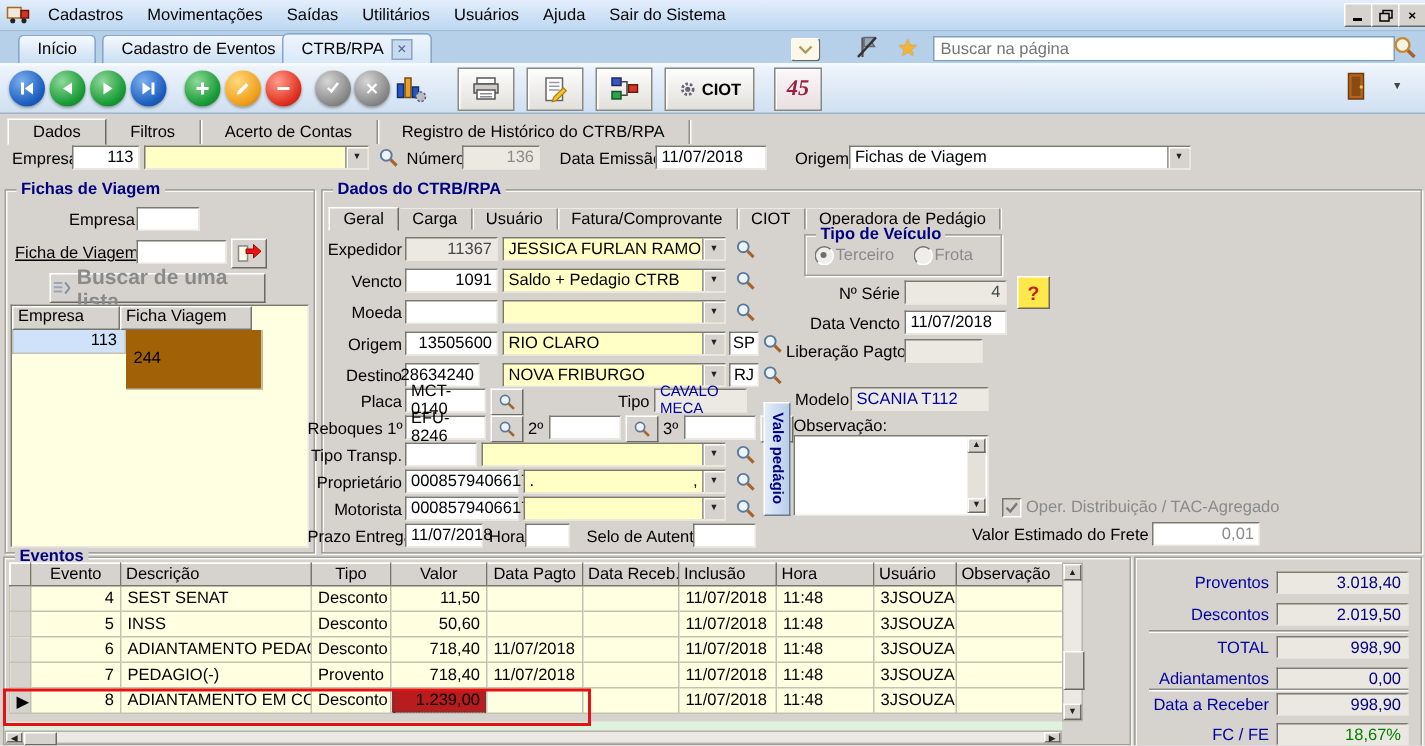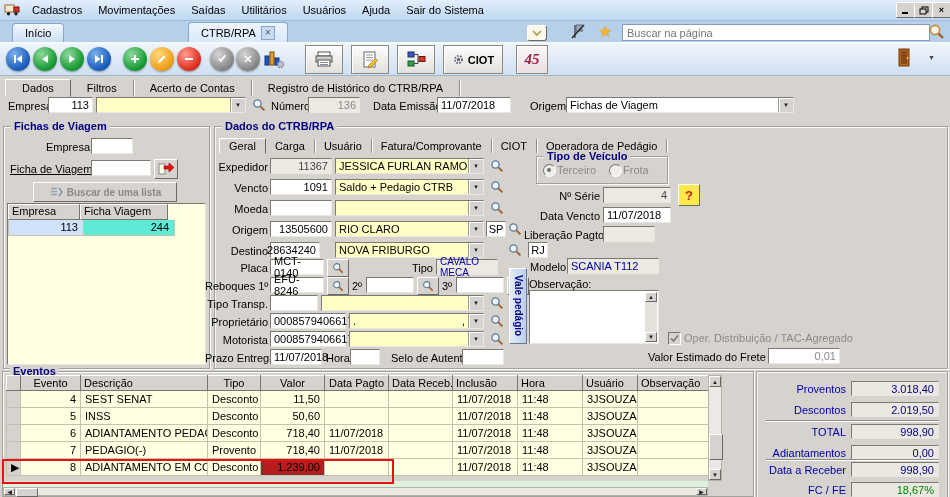--- a/index.html
+++ b/index.html
@@ -123,20 +123,23 @@
           <rect x="1" y="3" width="6" height="5" fill="#d6d3ce" stroke="#000"></rect>
         </svg>
       </span>
     <span class="abs winbtn raised" style="left:932px;top:2px;">×</span>
   </div>
 
   <div class="abs tabstrip">
     <div class="toptab" style="left:12px;">
       <span>Início</span>
       </div>
+    <div class="toptab" style="left:68px;">
+      <span>Cadastro de Eventos</span>
+      </div>
     <div class="toptab active" style="left:188px;">
       <span>CTRB/RPA</span>
       <span style="width:12px;height:12px;background:#c9daf0;border:1px solid #8aa6c8;display:flex;align-items:center;justify-content:center;font-size:8px;color:#4c6485;">✕</span>
     </div>
     <span class="abs raised" style="left:527px;top:4px;width:18px;height:14px;border-radius:3px;background:#fbf8ea;display:flex;align-items:center;justify-content:center;">
       <svg width="10" height="7" viewBox="0 0 10 7">
           <path d="M1 1l4 4 4-4" fill="none" stroke="#b09a5a" stroke-width="1.6"></path>
         </svg>
       </span>
     <span class="abs" style="left:570px;top:2px;">
@@ -295,30 +298,30 @@
     <svg width="17" height="14" viewBox="0 0 17 14">
         <rect x="1" y="2" width="6" height="10" fill="#fffde8" stroke="#888"></rect>
         <path d="M6 5v2h5v3l5-4.5L11 1v3H6z" fill="#e11" stroke="#800" stroke-width=".6"></path>
       </svg>
     </span>
   <div class="abs raised" style="left:33px;top:182px;width:142px;height:18px;display:flex;align-items:center;justify-content:center;gap:4px;">
     <svg width="14" height="12" viewBox="0 0 14 12">
         <path d="M2 2.5h6M2 5.5h6M2 8.5h6" stroke="#97a5b8" stroke-width="1.4"></path>
         <path d="M10 2l3 4-3 4" fill="none" stroke="#8090a5" stroke-width="1.4"></path>
       </svg>
-    <b class="graytxt" style="font-size:10px;text-align:right;">Buscar de uma lista</b>
+    <b class="graytxt" style="font-size:14px;">Buscar de uma lista</b>
     </div>
   <div class="abs" style="left:7px;top:203px;width:197px;height:160px;background:#ffffe1;border:1px solid;border-color:#7a7a72 #e9e7e0 #e9e7e0 #7a7a72;">
     <div style="display:flex;">
       <div style="width:64px;height:14px;background:#d6d3ce;border:1px solid;border-color:#fff #76766e #76766e #fff;padding:0 3px;font-size:11px;">Empresa</div>
       <div style="width:80px;height:14px;background:#d6d3ce;border:1px solid;border-color:#fff #76766e #76766e #fff;padding:0 3px;font-size:11px;">Ficha Viagem</div>
     </div>
     <div style="display:flex;">
       <div style="width:64px;height:15px;background:#cfe2fa;border:1px solid #c3c3b2;border-top:none;padding:0 5px;text-align:right;font-size:11px;line-height:15px;">113</div>
-      <div style="width:80px;height:15px;background:#5eead4;border:1px solid #c3c3b2;border-top:none;border-left:none;padding:0 5px;text-align:right;font-size:11px;line-height:15px;">244</div>
+      <div style="width:80px;height:15px;background:#a16207;border:1px solid #c3c3b2;border-top:none;border-left:none;padding:12px 5px;text-align:left;font-size:11px;line-height:15px;">244</div>
     </div>
   </div>
 
   <div class="abs groupbox" style="left:214px;top:126px;width:732px;height:241px;">
     <span class="gb-title">Dados do CTRB/RPA</span>
   </div>
   <div class="abs subtabs" style="left:219px;top:137px;height:16px;text-align:right;">
     <span class="ctab active">Geral</span>
     <span class="ctab">Carga</span>
     <span class="ctab">Usuário</span>
@@ -379,21 +382,21 @@
         <line x1="8.4" y1="8.4" x2="12.4" y2="12.4" stroke="#a5622a" stroke-width="2"></line>
       </svg>
     </span>
 
   <span class="abs lbl" style="left:205px;top:245px;width:63px;text-align:right;">Destino</span>
   <div class="abs inp right" style="left:270px;top:242px;width:50px;">28634240</div>
   <div class="abs inp inp-y combo" style="left:335px;top:242px;width:149px;">
     <span class="val">NOVA FRIBURGO</span>
       <span class="cbtn">▼</span>
     </div>
-  <div class="abs inp" style="left:486px;top:242px;width:20px;justify-content:center;margin-left:42px;">RJ</div>
+  <div class="abs inp" style="left:486px;top:242px;width:20px;justify-content:center;">RJ</div>
   <span class="abs magbtn" style="left:508px;top:243px;">
     <svg width="14" height="14" viewBox="0 0 14 14">
         <circle cx="5.5" cy="5.5" r="3.6" fill="#eef3fa" stroke="#5a7a9c" stroke-width="1.3"></circle>
         <line x1="8.4" y1="8.4" x2="12.4" y2="12.4" stroke="#a5622a" stroke-width="2"></line>
       </svg>
     </span>
 
   <span class="abs lbl" style="left:205px;top:262px;width:63px;text-align:right;">Placa</span>
   <div class="abs inp" style="left:270px;top:259px;width:54px;">MCT-0140</div>
   <span class="abs raised magbtn" style="left:327px;top:259px;width:20px;height:16px;">

